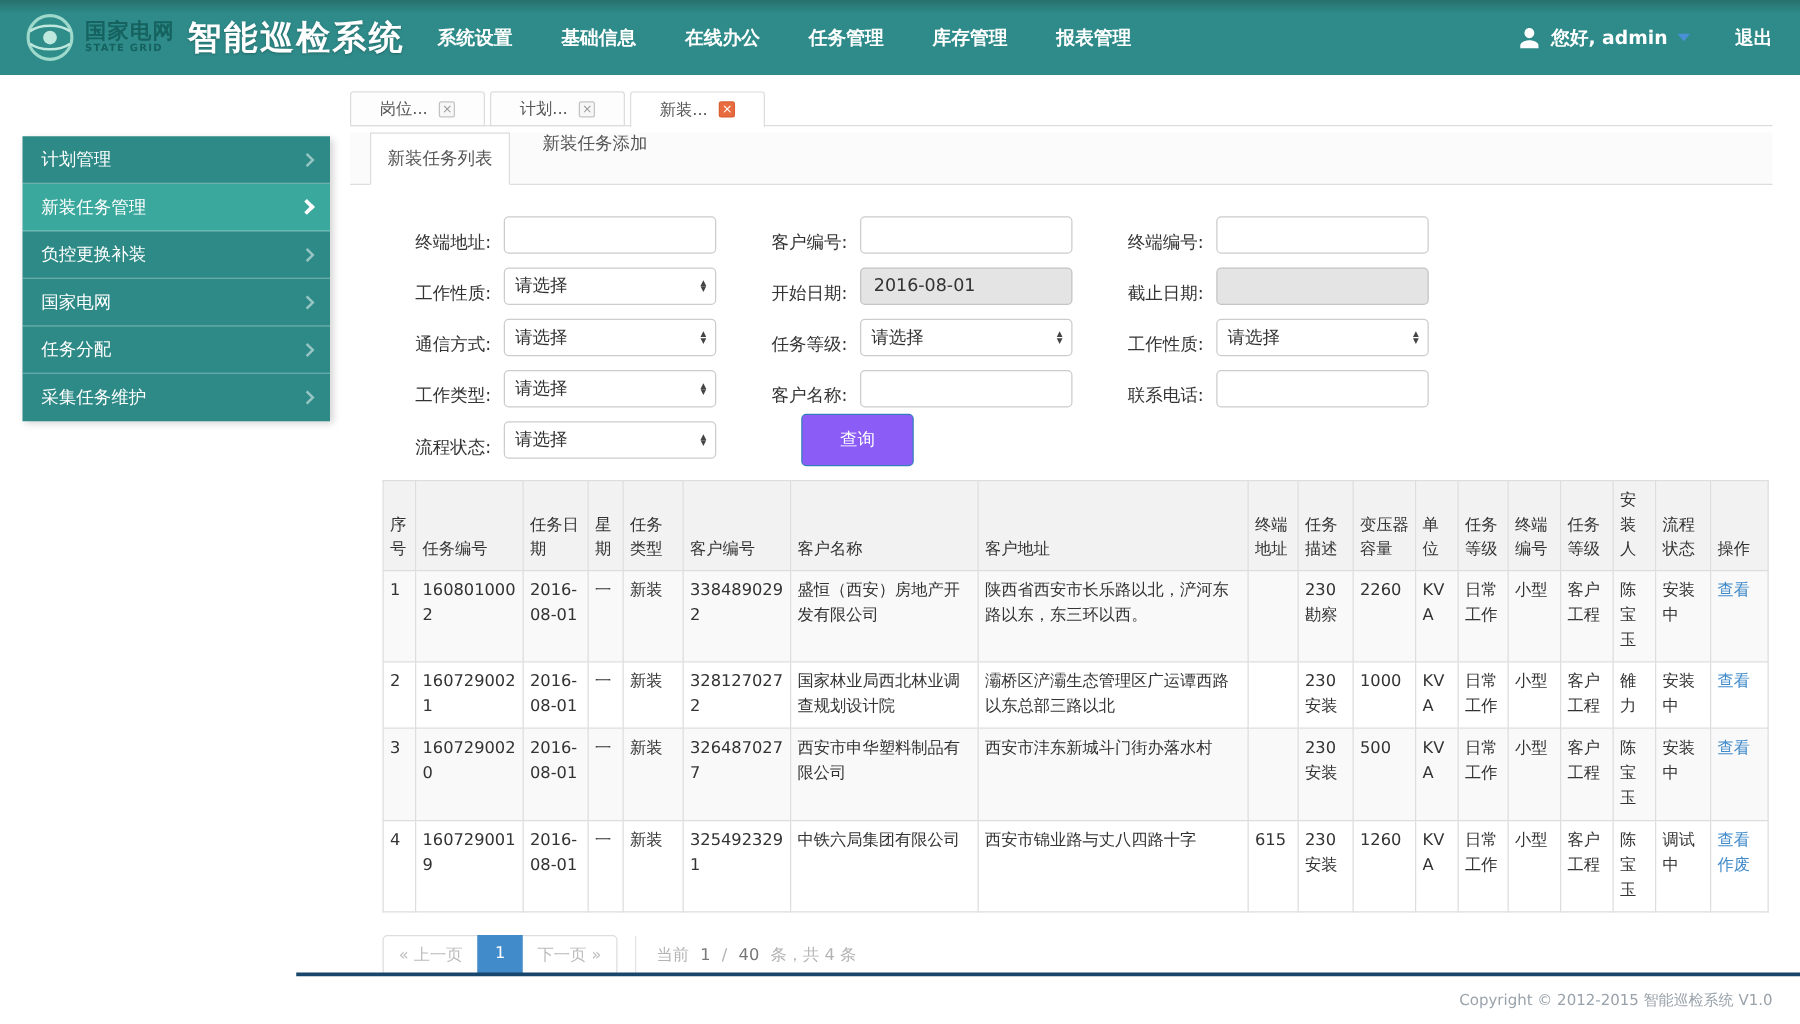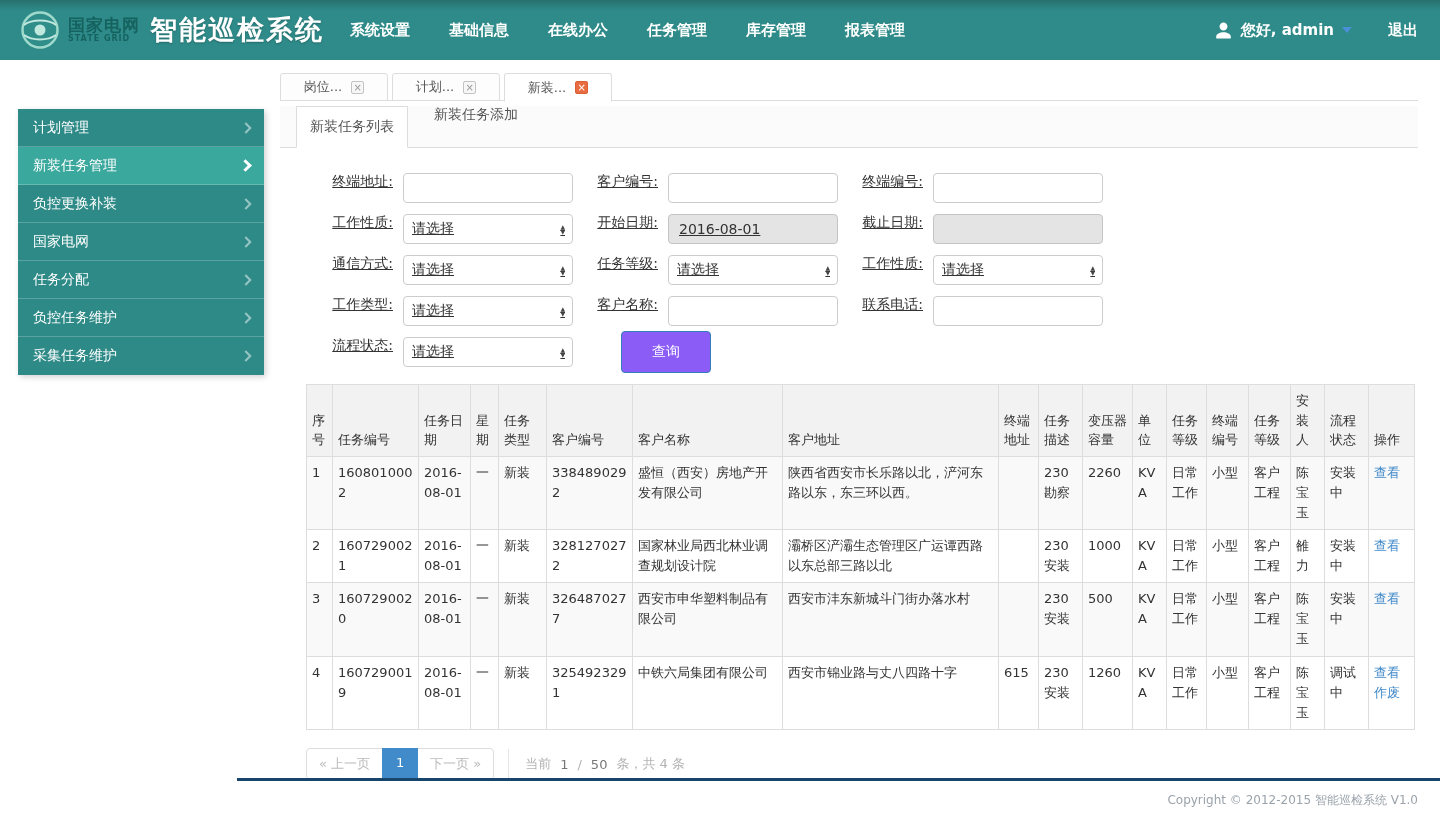--- a/index.html
+++ b/index.html
@@ -43,21 +43,21 @@
   .tab-close.active { background:#e96c41; border-color:#d95f35; color:#fff; }
 
   .subtab-bar { margin-top:5px; height:42px; background:#fbfbfb; border-bottom:1px solid #ddd; display:flex; align-items:flex-start; }
   .subtab { font-size:14px; color:#555; cursor:pointer; }
   .subtab.active { width:112px; height:42px; background:#fff; border:1px solid #ddd; border-bottom:1px solid #fff; margin-bottom:-1px; margin-left:16px; display:flex; align-items:center; justify-content:center; }
   .subtab.plain { margin-left:26px; padding-bottom:13px; }
 
   
   .search-form { margin-top:24px; padding-left:28px; }
   .form-row { display:flex; align-items:center; height:32px; margin-bottom:9px; }
-  .form-group { display:flex; align-items:flex-start; width:265px; flex:none;text-decoration:underline; }
+  .form-group { display:flex; align-items:flex-end; width:265px; margin-right:20px; flex:none; }
   .form-label { width:85px; text-align:right; font-size:14px; color:#333; flex:none; margin-right:10px; white-space:nowrap; }
   .text-input { width:170px; height:30px; border:1px solid #ccc; border-radius:4px; padding:0 8px; font-size:14px; color:#333; background:#fff; outline:none; font-family:inherit; }
   .date-input { width:170px; height:30px; border:1px solid #c4c4c4; border-radius:4px; background:#e4e4e4; font-size:14px; color:#333; line-height:28px; padding:0 10px; cursor:pointer; }
   .select-box { width:170px; height:30px; border:1px solid #ccc; border-radius:4px; background:#fff; display:flex; align-items:center; padding:0 7px 0 8px; font-size:14px; color:#333; cursor:pointer; }
   .select-text { flex:1; }
   .select-arrows { display:flex; flex-direction:column; align-items:center; color:#444; font-size:6px; line-height:5px; }
   .select-arrows::before { content:"▲"; }
   .select-arrows::after { content:"▼"; }
   .query-btn { margin-left:48px; height:42px; padding:0 30px; background:#8b5cf6; border:1px solid #357ebd; border-radius:4px; color:#fff; font-size:14px; cursor:pointer; font-family:inherit; }
 
@@ -136,24 +136,20 @@
       <div class="side-item">
         <span class="side-label">负控更换补装</span>
         <span class="chev"></span>
       </div>
       <div class="side-item">
         <span class="side-label">国家电网</span>
         <span class="chev"></span>
       </div>
       <div class="side-item">
         <span class="side-label">任务分配</span>
-        <span class="chev"></span>
-      </div>
-      <div class="side-item">
-        <span class="side-label">负控任务维护</span>
         <span class="chev"></span>
       </div>
       <div class="side-item">
         <span class="side-label">采集任务维护</span>
         <span class="chev"></span>
       </div>
     </div>
 
   <div class="main">
     <div class="tab-bar">
@@ -400,21 +396,21 @@
     <div class="pagination">
       <div class="page-group">
         <span class="page-btn">« 上一页</span>
         <span class="page-btn current">1</span>
         <span class="page-btn">下一页 »</span>
       </div>
       <div class="page-info">
         <span>当前</span>
         <span class="strong">1</span>
         <span>/</span>
-        <span class="strong">50</span>
+        <span class="strong">40</span>
         <span>条，共 4 条</span>
       </div>
     </div>
   </div>
 </div>
 
 <div class="bottom-line"></div>
 <div class="copyright">Copyright © 2012-2015 智能巡检系统 V1.0</div>
 
 </body></html>

